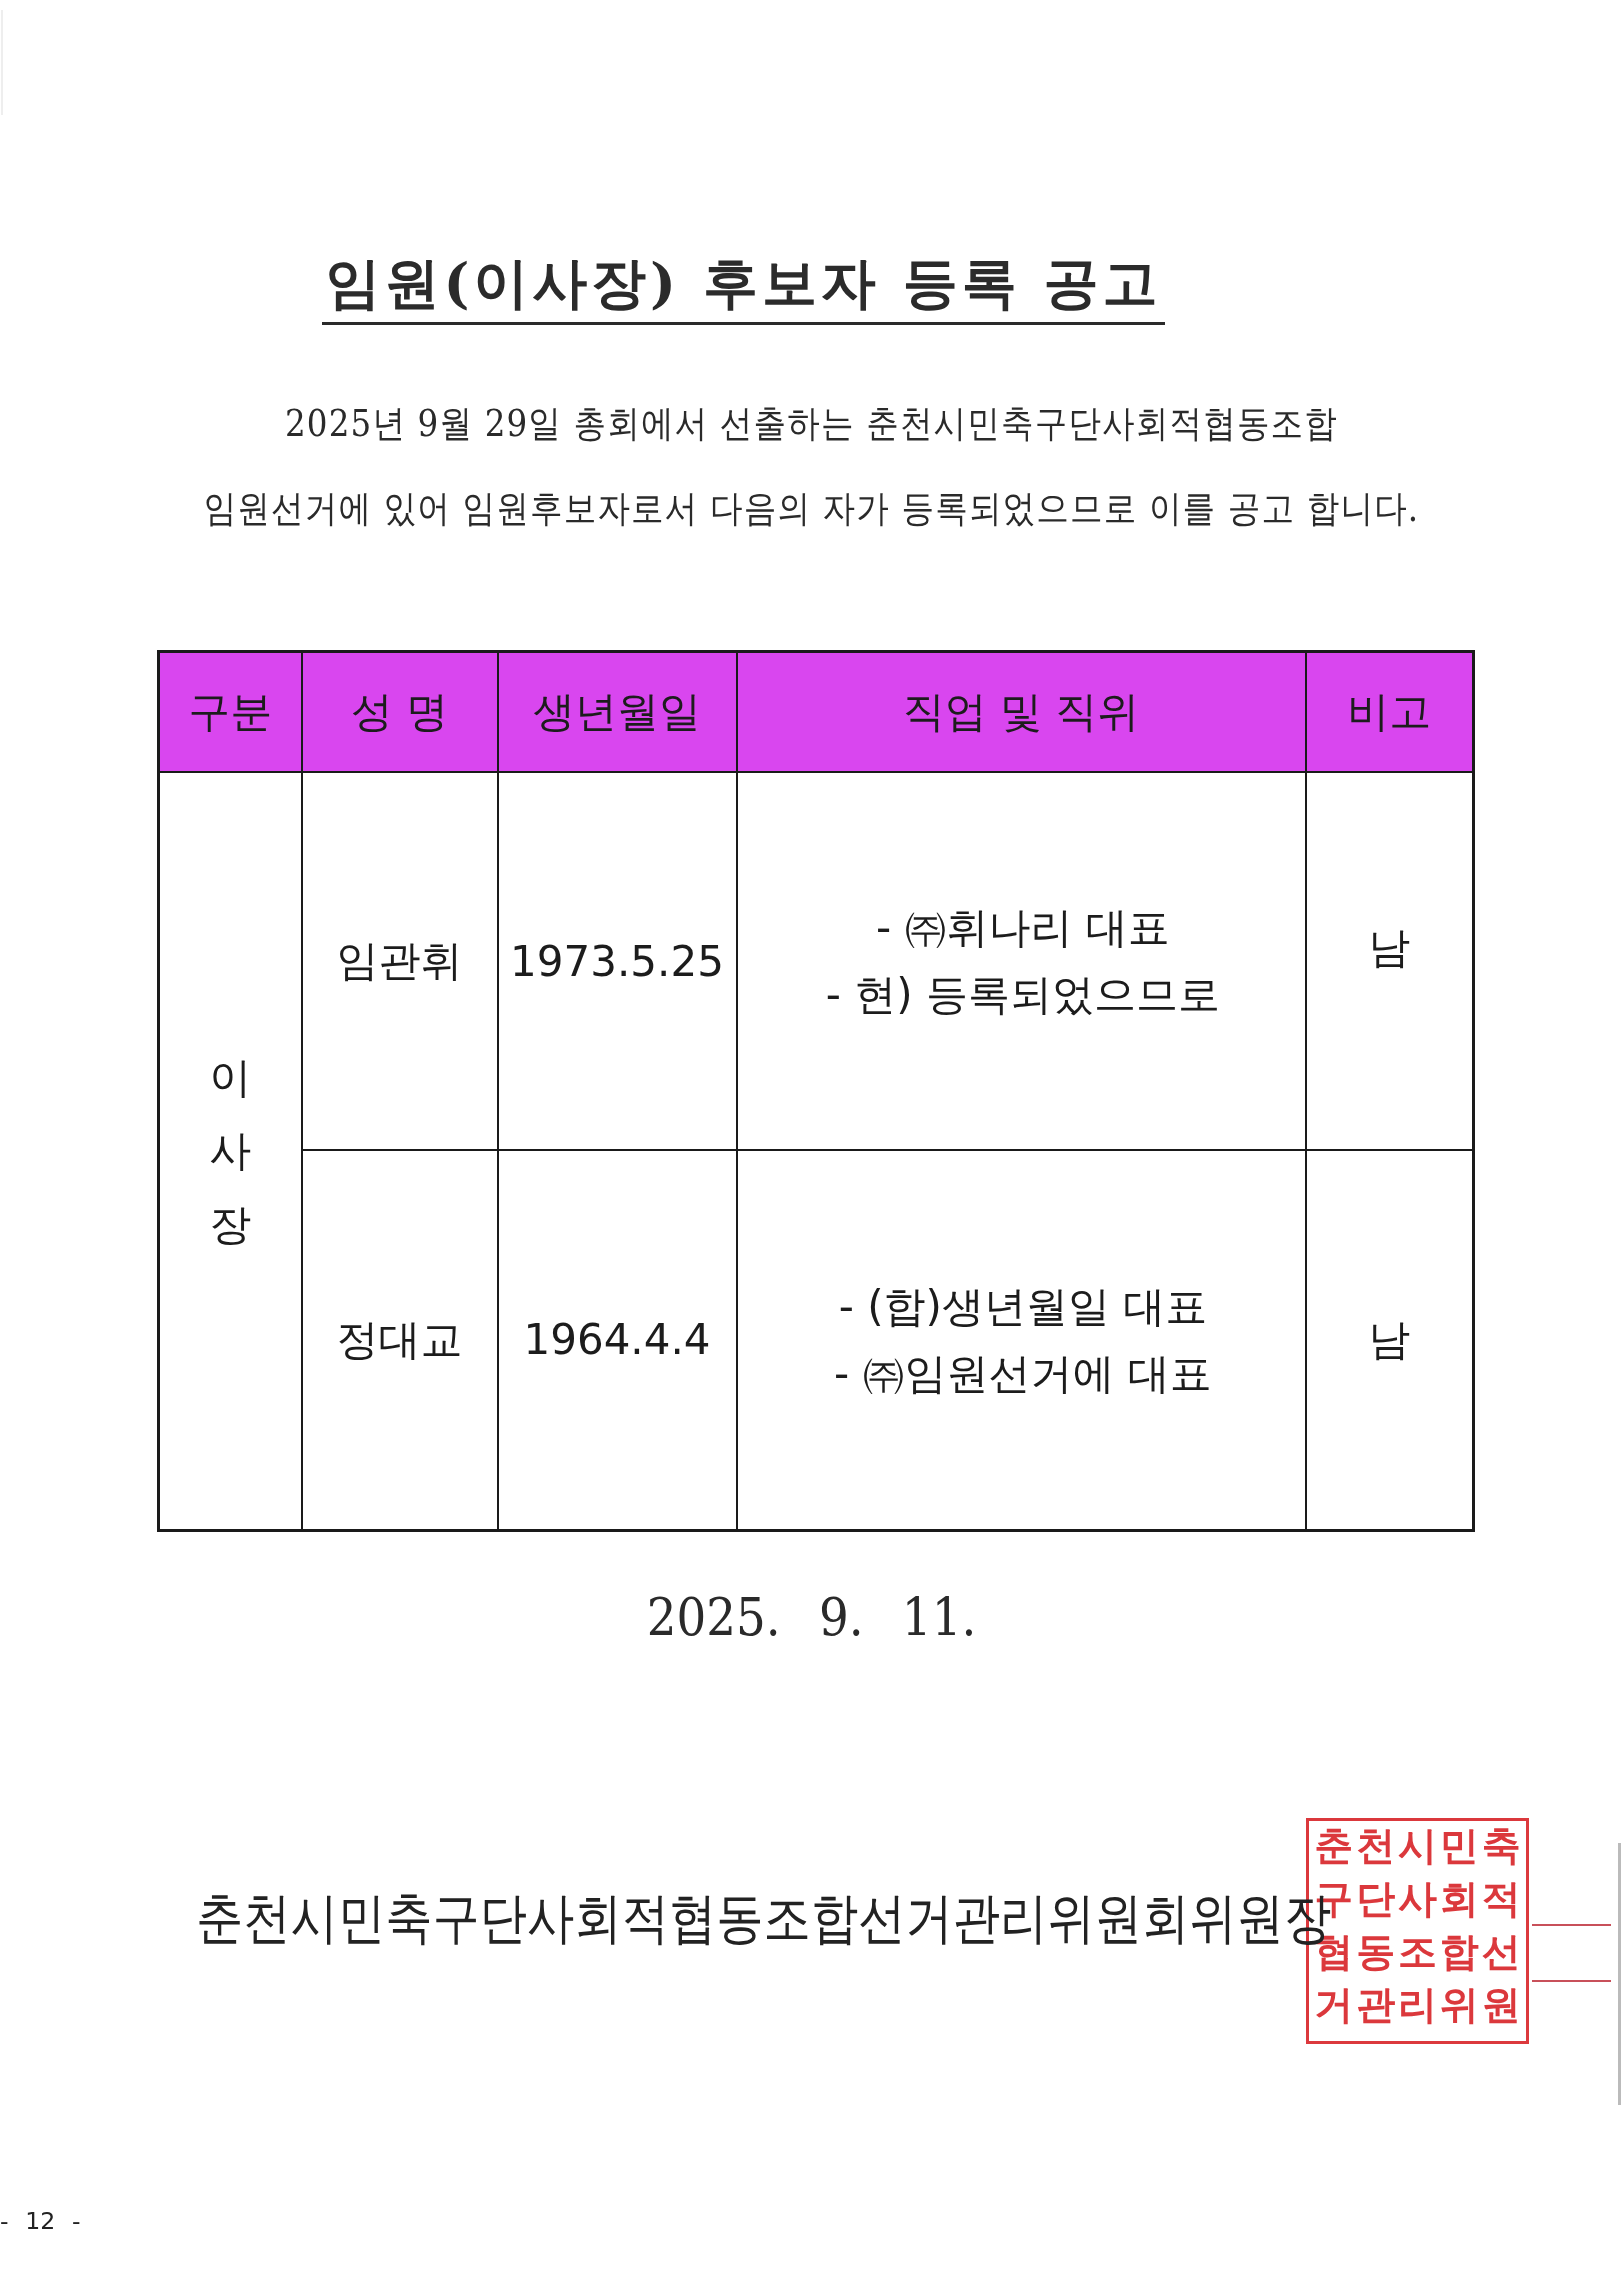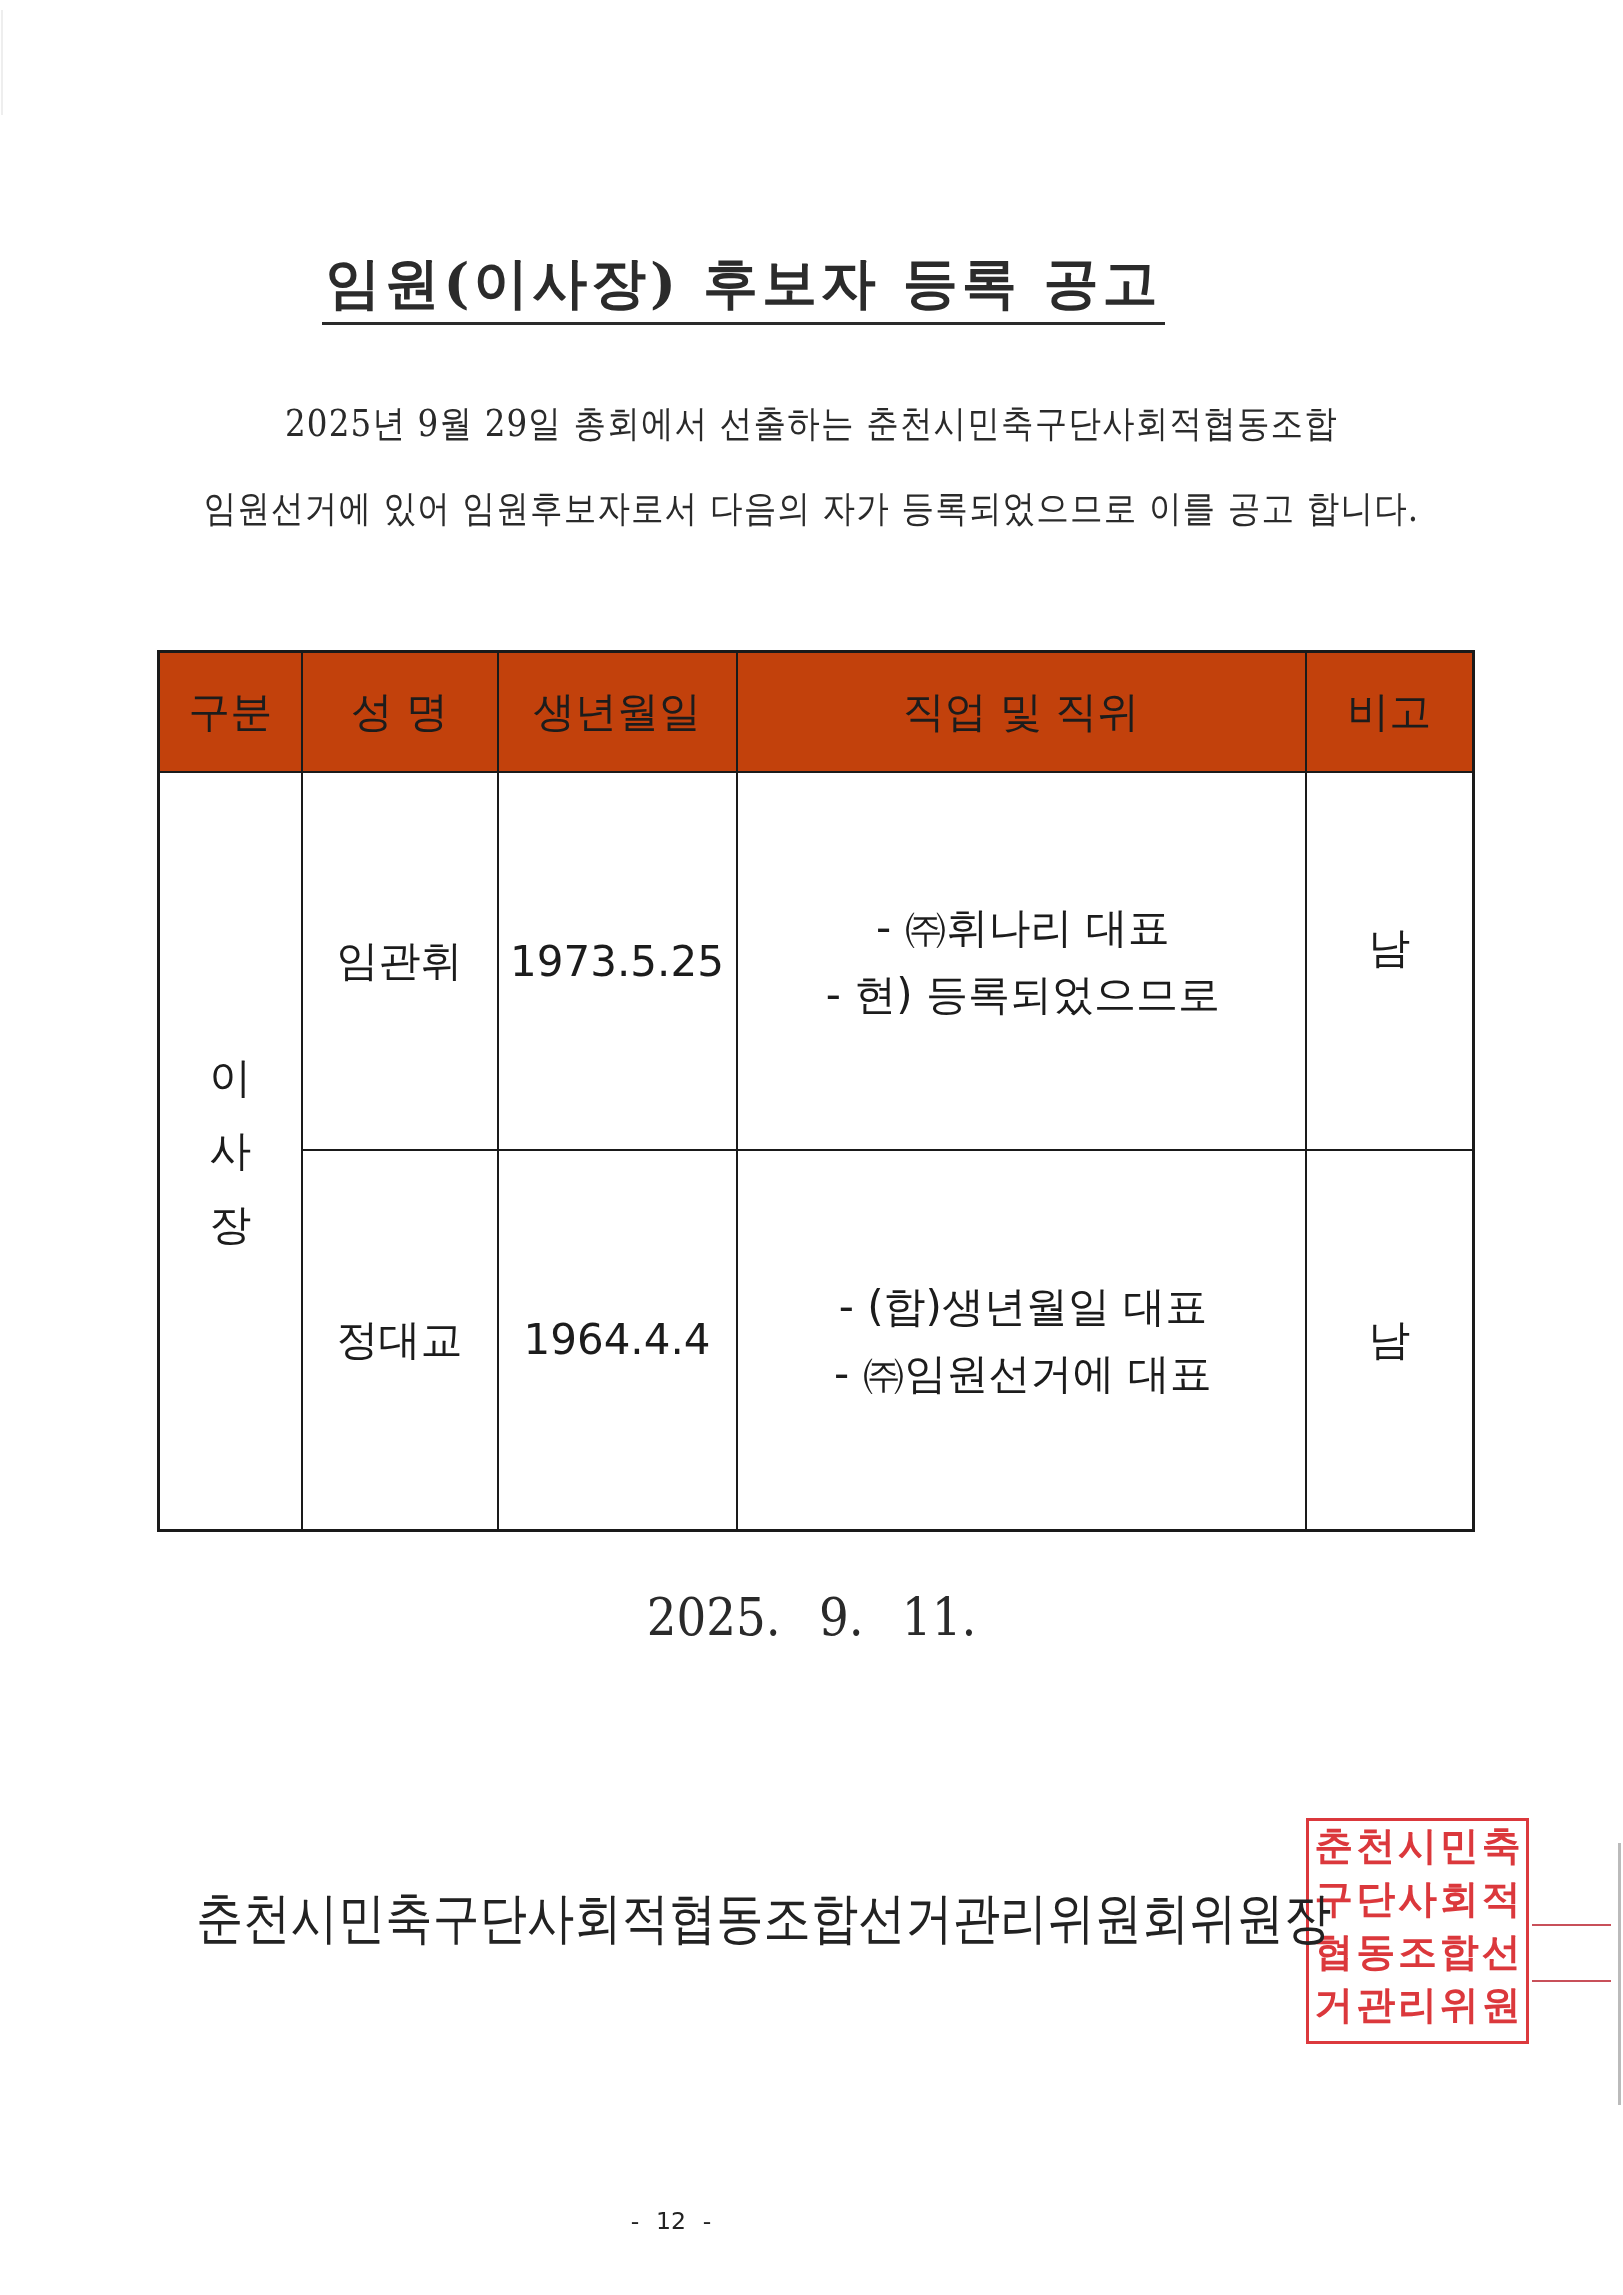--- a/index.html
+++ b/index.html
@@ -10,35 +10,35 @@
     .title span { font-family: "DejaVu Serif", "Liberation Serif", serif; font-size: 55px; font-weight: bold;
                   letter-spacing: 3.9px; border-bottom: 3.9px solid #2a2a2a; padding: 0 3.9px 6.5px 3.9px; color: #2b2b2b; }
     .intro { left: 0; width: 1623px; text-align: center; font-family: "DejaVu Serif", "Liberation Serif", serif;
              font-size: 37px; letter-spacing: 1.3px; color: #2a2a2a; transform: scaleX(0.88); }
     .intro1 { top: 399px; }
     .intro2 { top: 484px; }
     table.roster { position: absolute; left: 157px; top: 650px; width: 1316px; height: 880px;
                    border-collapse: collapse; border: 3.3px solid #1a1a1a; table-layout: fixed; }
     table.roster th, table.roster td { border: 2px solid #1a1a1a; text-align: center; vertical-align: middle;
                    font-size: 42px; font-weight: normal; color: #1c1c1c; padding: 0; }
-    table.roster thead th { background: #c2410c; height: 118px; border-bottom: 2.6px solid #1a1a1a; }
+    table.roster thead th { background: #d946ef; height: 118px; border-bottom: 2.6px solid #1a1a1a; }
     .cat-cell { line-height: 1.75; }
     .job-cell { text-align: center; padding-left: 3.9px !important; line-height: 1.6; }
     .job-line { display: block; white-space: nowrap; }
     .date { left: 0; width: 1623px; top: 1587px; text-align: center; font-family: "DejaVu Serif", "Liberation Serif", serif;
             font-size: 52px; color: #2a2a2a; word-spacing: 26px; transform: scaleX(0.9); }
     .signer { left: 196px; top: 1882px; font-family: "DejaVu Serif", "Liberation Serif", serif; font-size: 55px;
               color: #222; letter-spacing: 0px; transform-origin: left center; transform: scaleX(0.86); white-space: nowrap; z-index: 2; }
     .stamp { left: 1306px; top: 1818px; width: 223px; height: 226px; border: 3.9px solid #d9282c; box-sizing: border-box;
              display: grid; grid-template-columns: repeat(5, 1fr); grid-template-rows: repeat(4, 1fr); padding: 5.2px; gap: 2.6px; z-index: 1; opacity: 0.92; }
     .stamp span { color: #d9282c; font-family: "DejaVu Serif", serif; font-size: 39px; line-height: 1; text-align: center;
                   font-weight: bold; overflow: hidden; }
     .redline { left: 1532px; width: 79px; height: 2px; background: #c8505a; }
     .rightedge { left: 1618px; top: 1843px; width: 2.6px; height: 262px; background: #bbbbbb; }
-    .pageno { left: 0; width: 1342px; top: 2207px; text-align: center; font-size: 23.6px; color: #222; word-spacing: 9.2px; }
+    .pageno { left: 0; width: 1342px; top: 2207px; font-size: 23.6px; color: #222; word-spacing: 9.2px; }
     .scanline { left: 1.3px; top: 9.8px; width: 2px; height: 105px; background: #eeeeee; }
   </style>
 </head>
 <body>
 
 <div class="abs scanline"></div>
 
 <div class="abs title">
   <span>임원(이사장) 후보자 등록 공고</span>
 </div>

